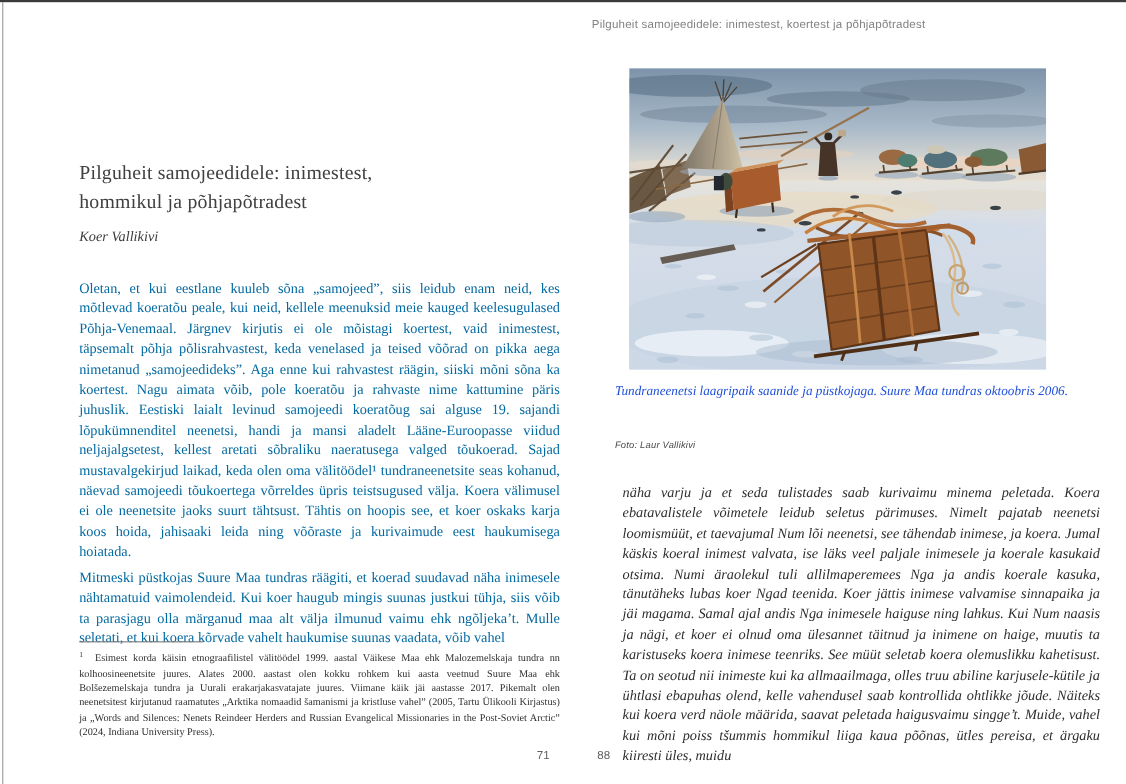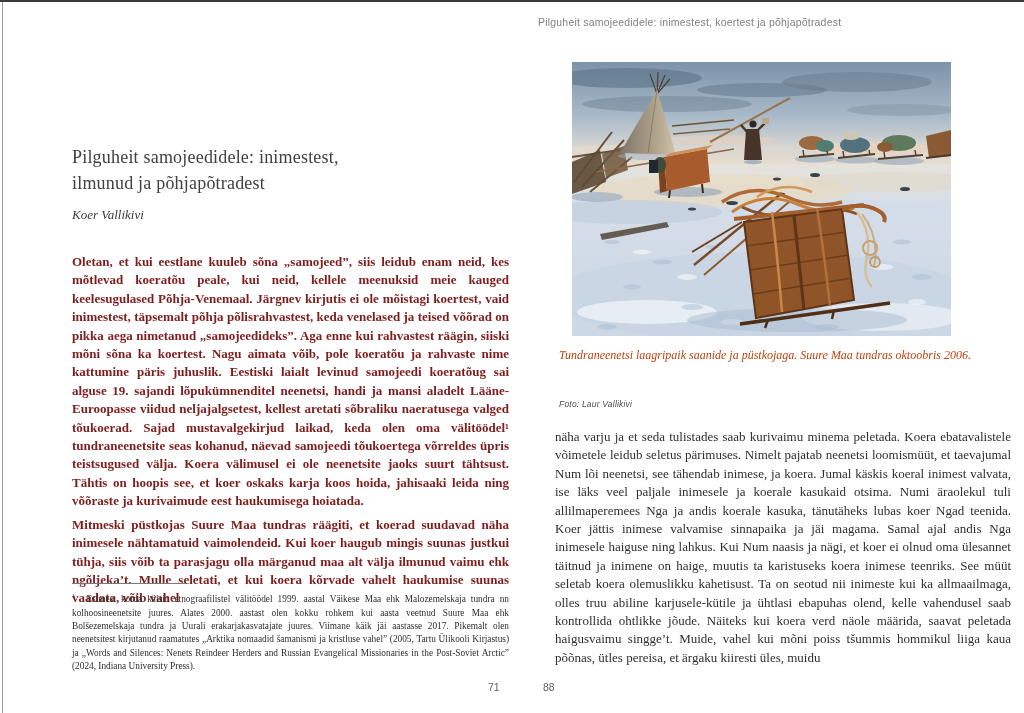--- a/index.html
+++ b/index.html
@@ -21,21 +21,21 @@
   .page-title{
     position:absolute;left:72px;top:144px;width:437px;
     font-size:18px;line-height:26px;color:#404040;letter-spacing:.2px;
   }
   .author{
     position:absolute;left:72px;top:207px;
     font-style:italic;font-size:13px;color:#3c3c3c;
   }
   .left-body{
     position:absolute;left:72px;top:253px;width:437px;
-    font-size:13px;line-height:18.4px;text-align:justify;color:#7f1d1d;font-weight:bold;
+    font-size:13px;line-height:18.4px;text-align:justify;color:#0369a1;
   }
   .left-body p{margin:0 0 5px 0;}
 
   .footnote-rule{position:absolute;left:72px;top:583px;width:113px;height:1px;background:#7a7a7a;}
   .footnote{
     position:absolute;left:72px;top:589px;width:437px;
     font-size:9.3px;line-height:13.4px;text-align:justify;color:#2e2e2e;
   }
   .footnote .fn-marker{
     vertical-align:super;font-size:6.8px;margin-right:11px;
@@ -48,46 +48,46 @@
   .pagenum.left{left:488px;}
   .pagenum.right{left:543px;text-align:right;}
 
   .photo-frame{
     position:absolute;left:572px;top:62px;width:379px;height:274px;overflow:hidden;background:#cdd8e5;
   }
   .photo-frame svg{display:block;}
 
   .caption{
     position:absolute;left:559px;top:347px;width:400px;
-    font-style:italic;font-size:12px;line-height:16px;color:#c2410c;white-space:nowrap;
+    font-style:italic;font-size:12px;line-height:16px;color:#1d4ed8;white-space:nowrap;
   }
   .credit{
     position:absolute;left:559px;top:367px;
     font-style:italic;font-family:"Liberation Sans", sans-serif;
     font-size:8.5px;color:#4a4a4a;letter-spacing:.2px;margin-top:32px;
   }
 
   .right-body{
     position:absolute;left:555px;top:428px;width:456px;
     font-size:13px;line-height:18.4px;text-align:justify;color:#2e2e2e;
   }
-  .right-body p{margin:0;}
+  .right-body p{margin:11px;font-style:italic;}
 </style>
 </head>
 <body>
 
 <div class="top-border"></div>
 <div class="side-border"></div>
 
 <div class="running-header">Pilguheit samojeedidele: inimestest, koertest ja põhjapõtradest</div>
 
 <div>
   <div class="page-title">
     <div>Pilguheit samojeedidele: inimestest,</div>
-    <div>ilmunud ja põhjapõtradest</div>
+    <div>hommikul ja põhjapõtradest</div>
   </div>
   <div class="author">Koer Vallikivi</div>
 
   <div class="left-body">
     <p>Oletan, et kui eestlane kuuleb sõna „samojeed”, siis leidub enam neid, kes mõtlevad koeratõu peale, kui neid, kellele meenuksid meie kauged keelesugulased Põhja-Venemaal. Järgnev kirjutis ei ole mõistagi koertest, vaid inimestest, täpsemalt põhja põlisrahvastest, keda venelased ja teised võõrad on pikka aega nimetanud „samojeedideks”. Aga enne kui rahvastest räägin, siiski mõni sõna ka koertest. Nagu aimata võib, pole koeratõu ja rahvaste nime kattumine päris juhuslik. Eestiski laialt levinud samojeedi koeratõug sai alguse 19. sajandi lõpukümnenditel neenetsi, handi ja mansi aladelt Lääne-Euroopasse viidud neljajalgsetest, kellest aretati sõbraliku naeratusega valged tõukoerad. Sajad mustavalgekirjud laikad, keda olen oma välitöödel¹ tundraneenetsite seas kohanud, näevad samojeedi tõukoertega võrreldes üpris teistsugused välja. Koera välimusel ei ole neenetsite jaoks suurt tähtsust. Tähtis on hoopis see, et koer oskaks karja koos hoida, jahisaaki leida ning võõraste ja kurivaimude eest haukumisega hoiatada.</p>
     <p>Mitmeski püstkojas Suure Maa tundras räägiti, et koerad suudavad näha inimesele nähtamatuid vaimolendeid. Kui koer haugub mingis suunas justkui tühja, siis võib ta parasjagu olla märganud maa alt välja ilmunud vaimu ehk ngõljeka’t. Mulle seletati, et kui koera kõrvade vahelt haukumise suunas vaadata, võib vahel</p>
   </div>
 
   <div class="footnote-rule"></div>
   <div class="footnote">

